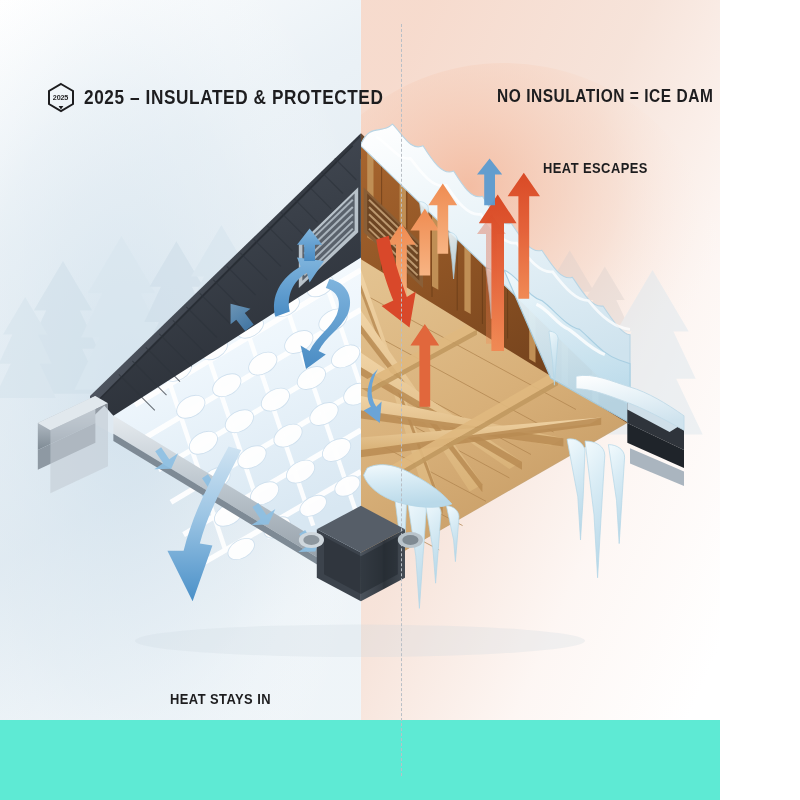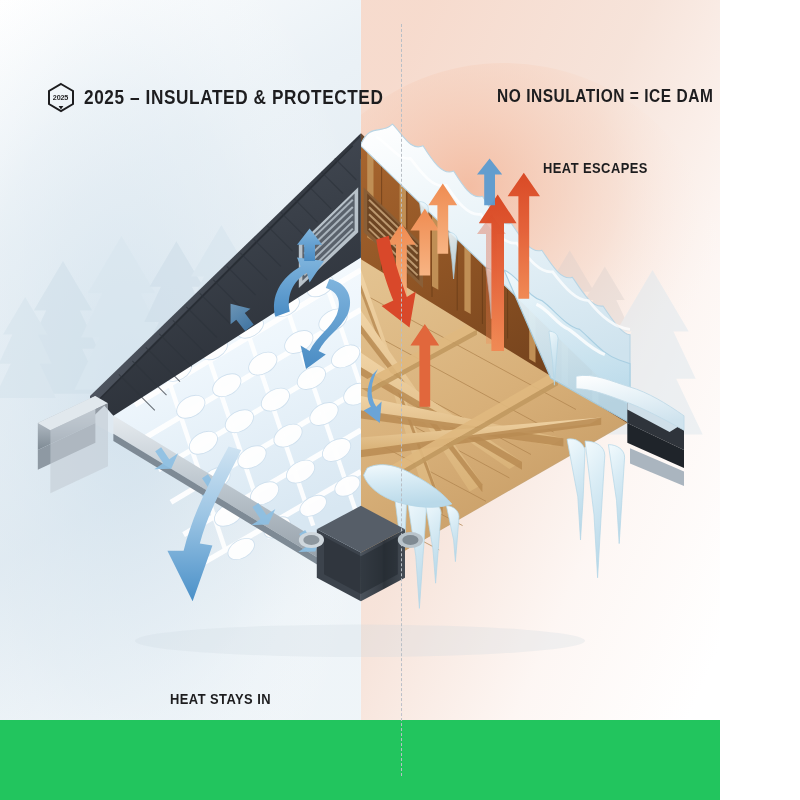--- a/index.html
+++ b/index.html
@@ -1,17 +1,17 @@
 <!DOCTYPE html>
 <html><head>
 <meta charset="utf-8">
 <style>
   html,body{margin:0;padding:0;background:#fff;}
   body{width:800px;height:800px;overflow:hidden;font-family:"Liberation Sans",sans-serif;}
-  #stage{position:relative;width:720px;height:800px;background:#22c55e;}
+  #stage{position:relative;width:720px;height:800px;background:#5eead4;}
   #scene{position:absolute;inset:0;}
 
   .label{
     position:absolute;
     font-family:"Liberation Sans",sans-serif;
     font-weight:700;
     color:#1d1d1f;
     letter-spacing:.035em;
     white-space:nowrap;
     text-transform:uppercase;

